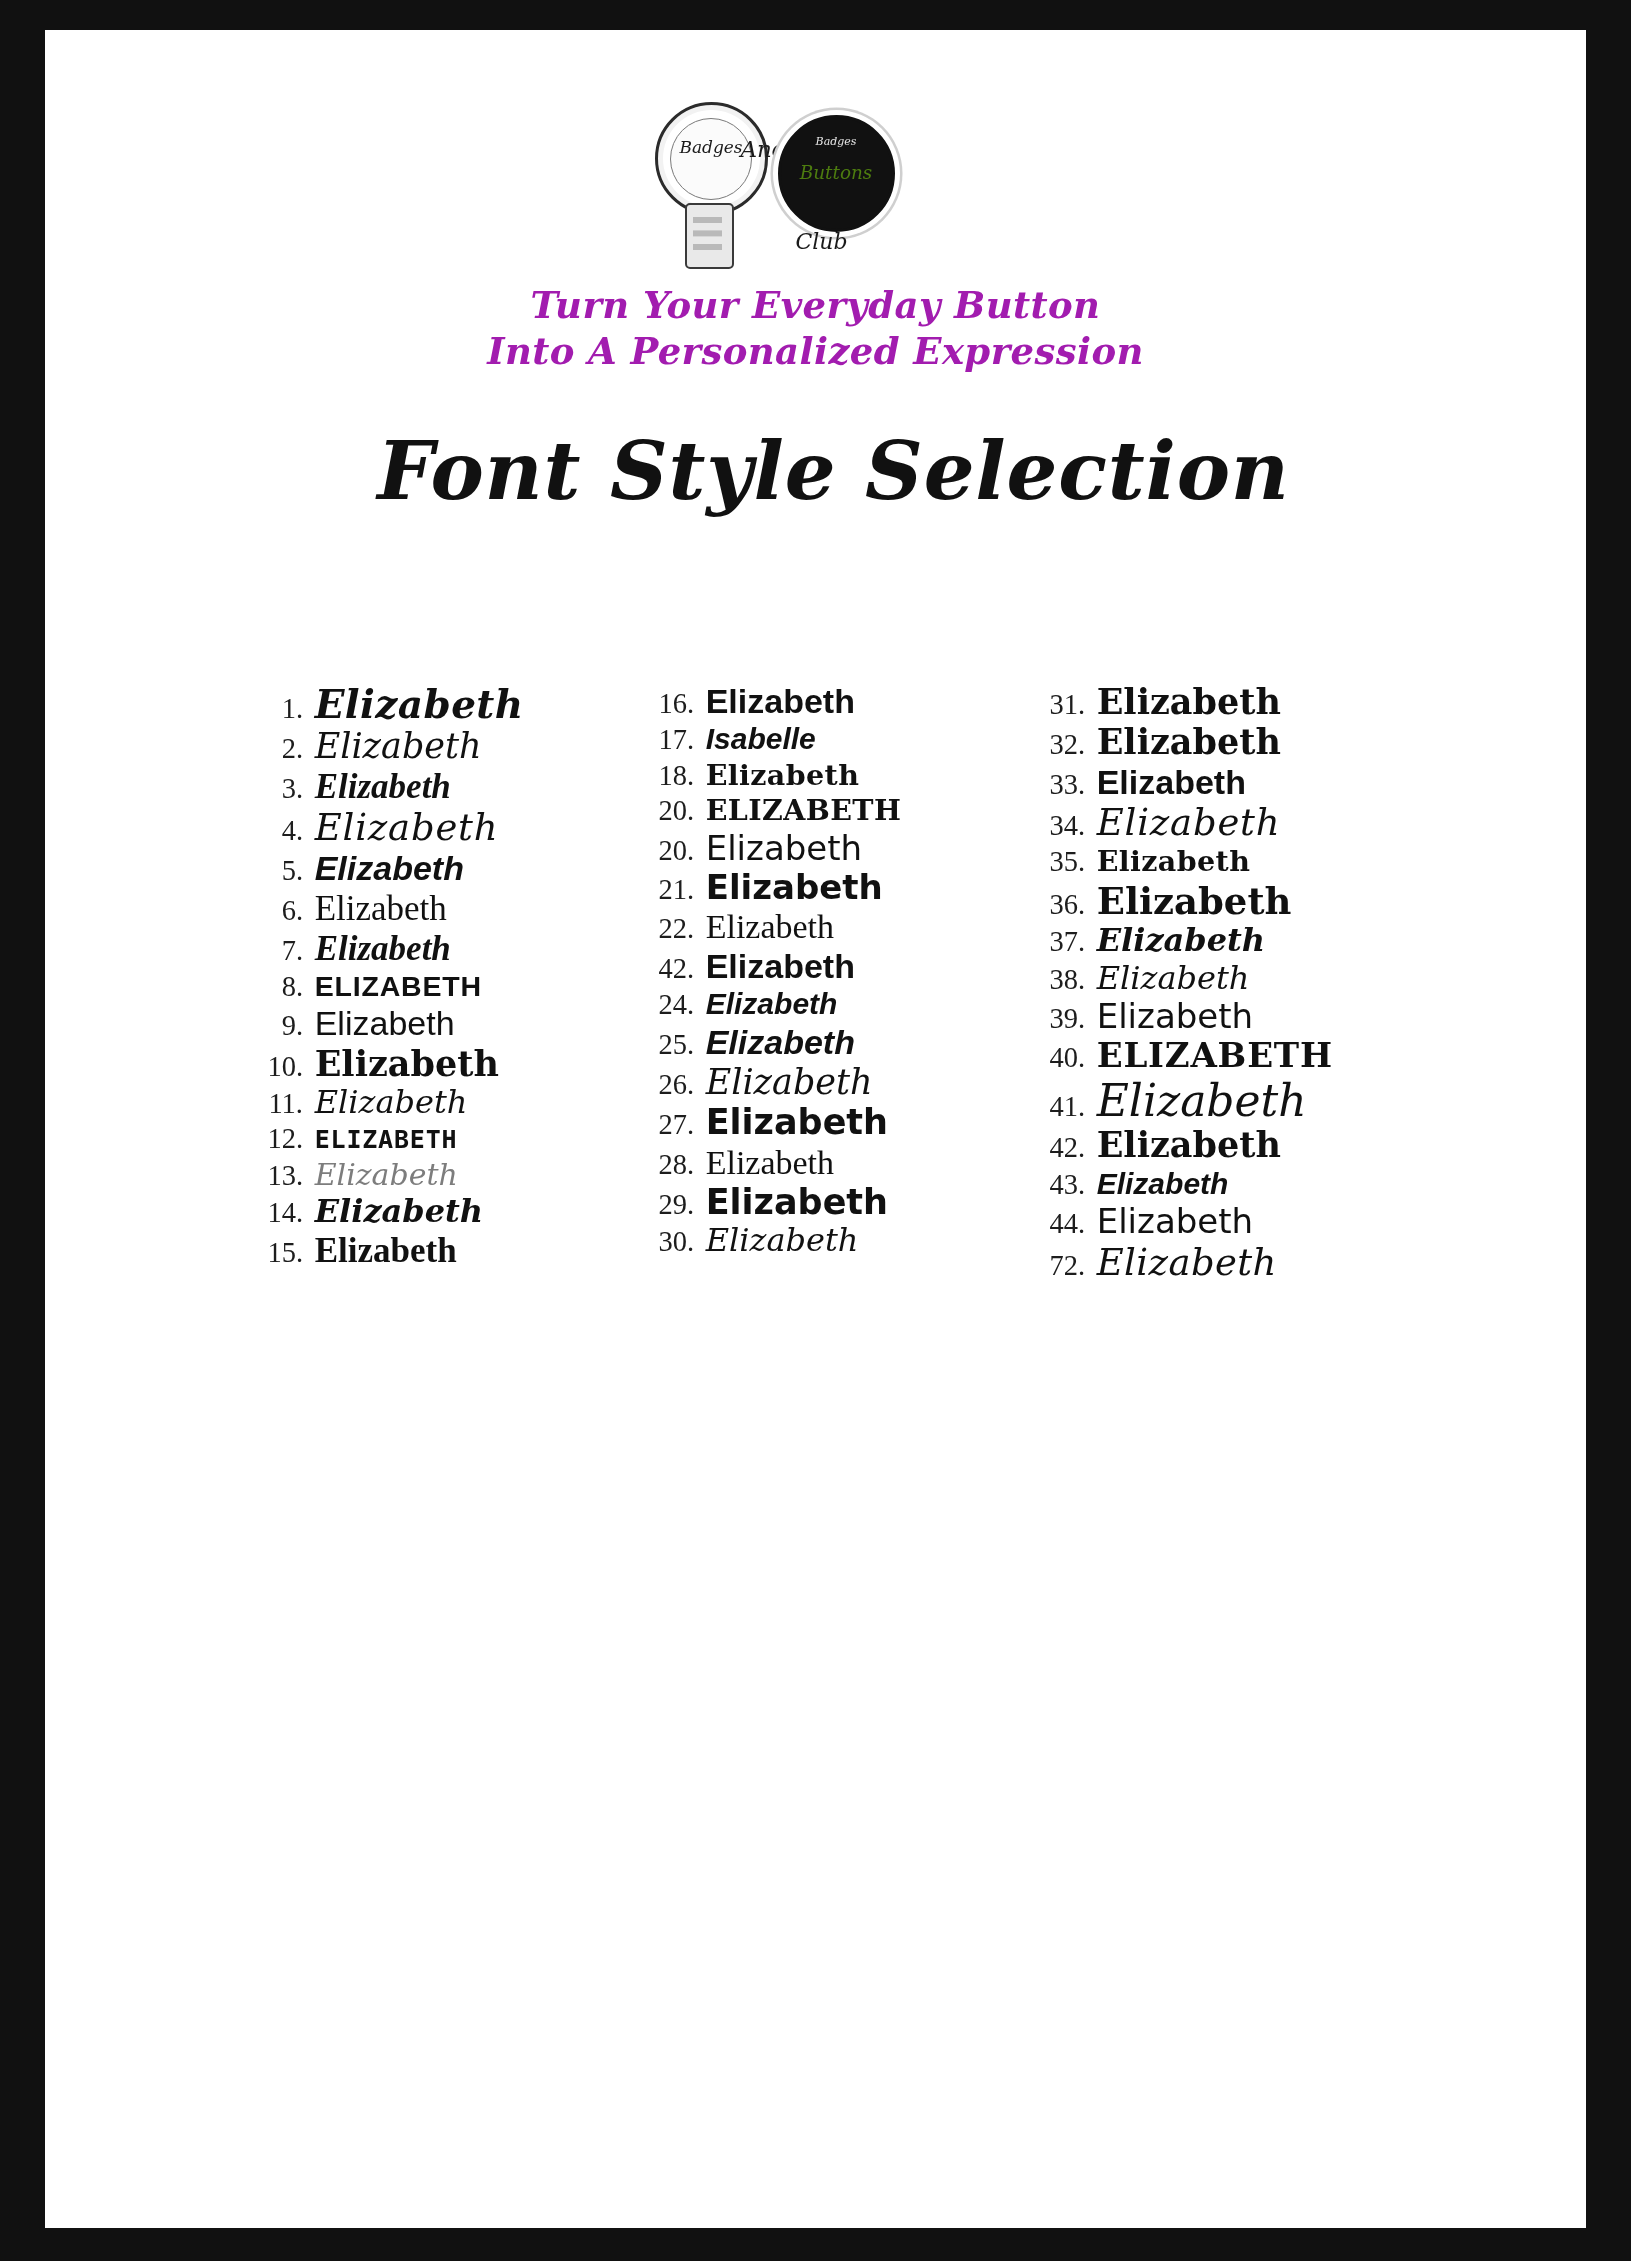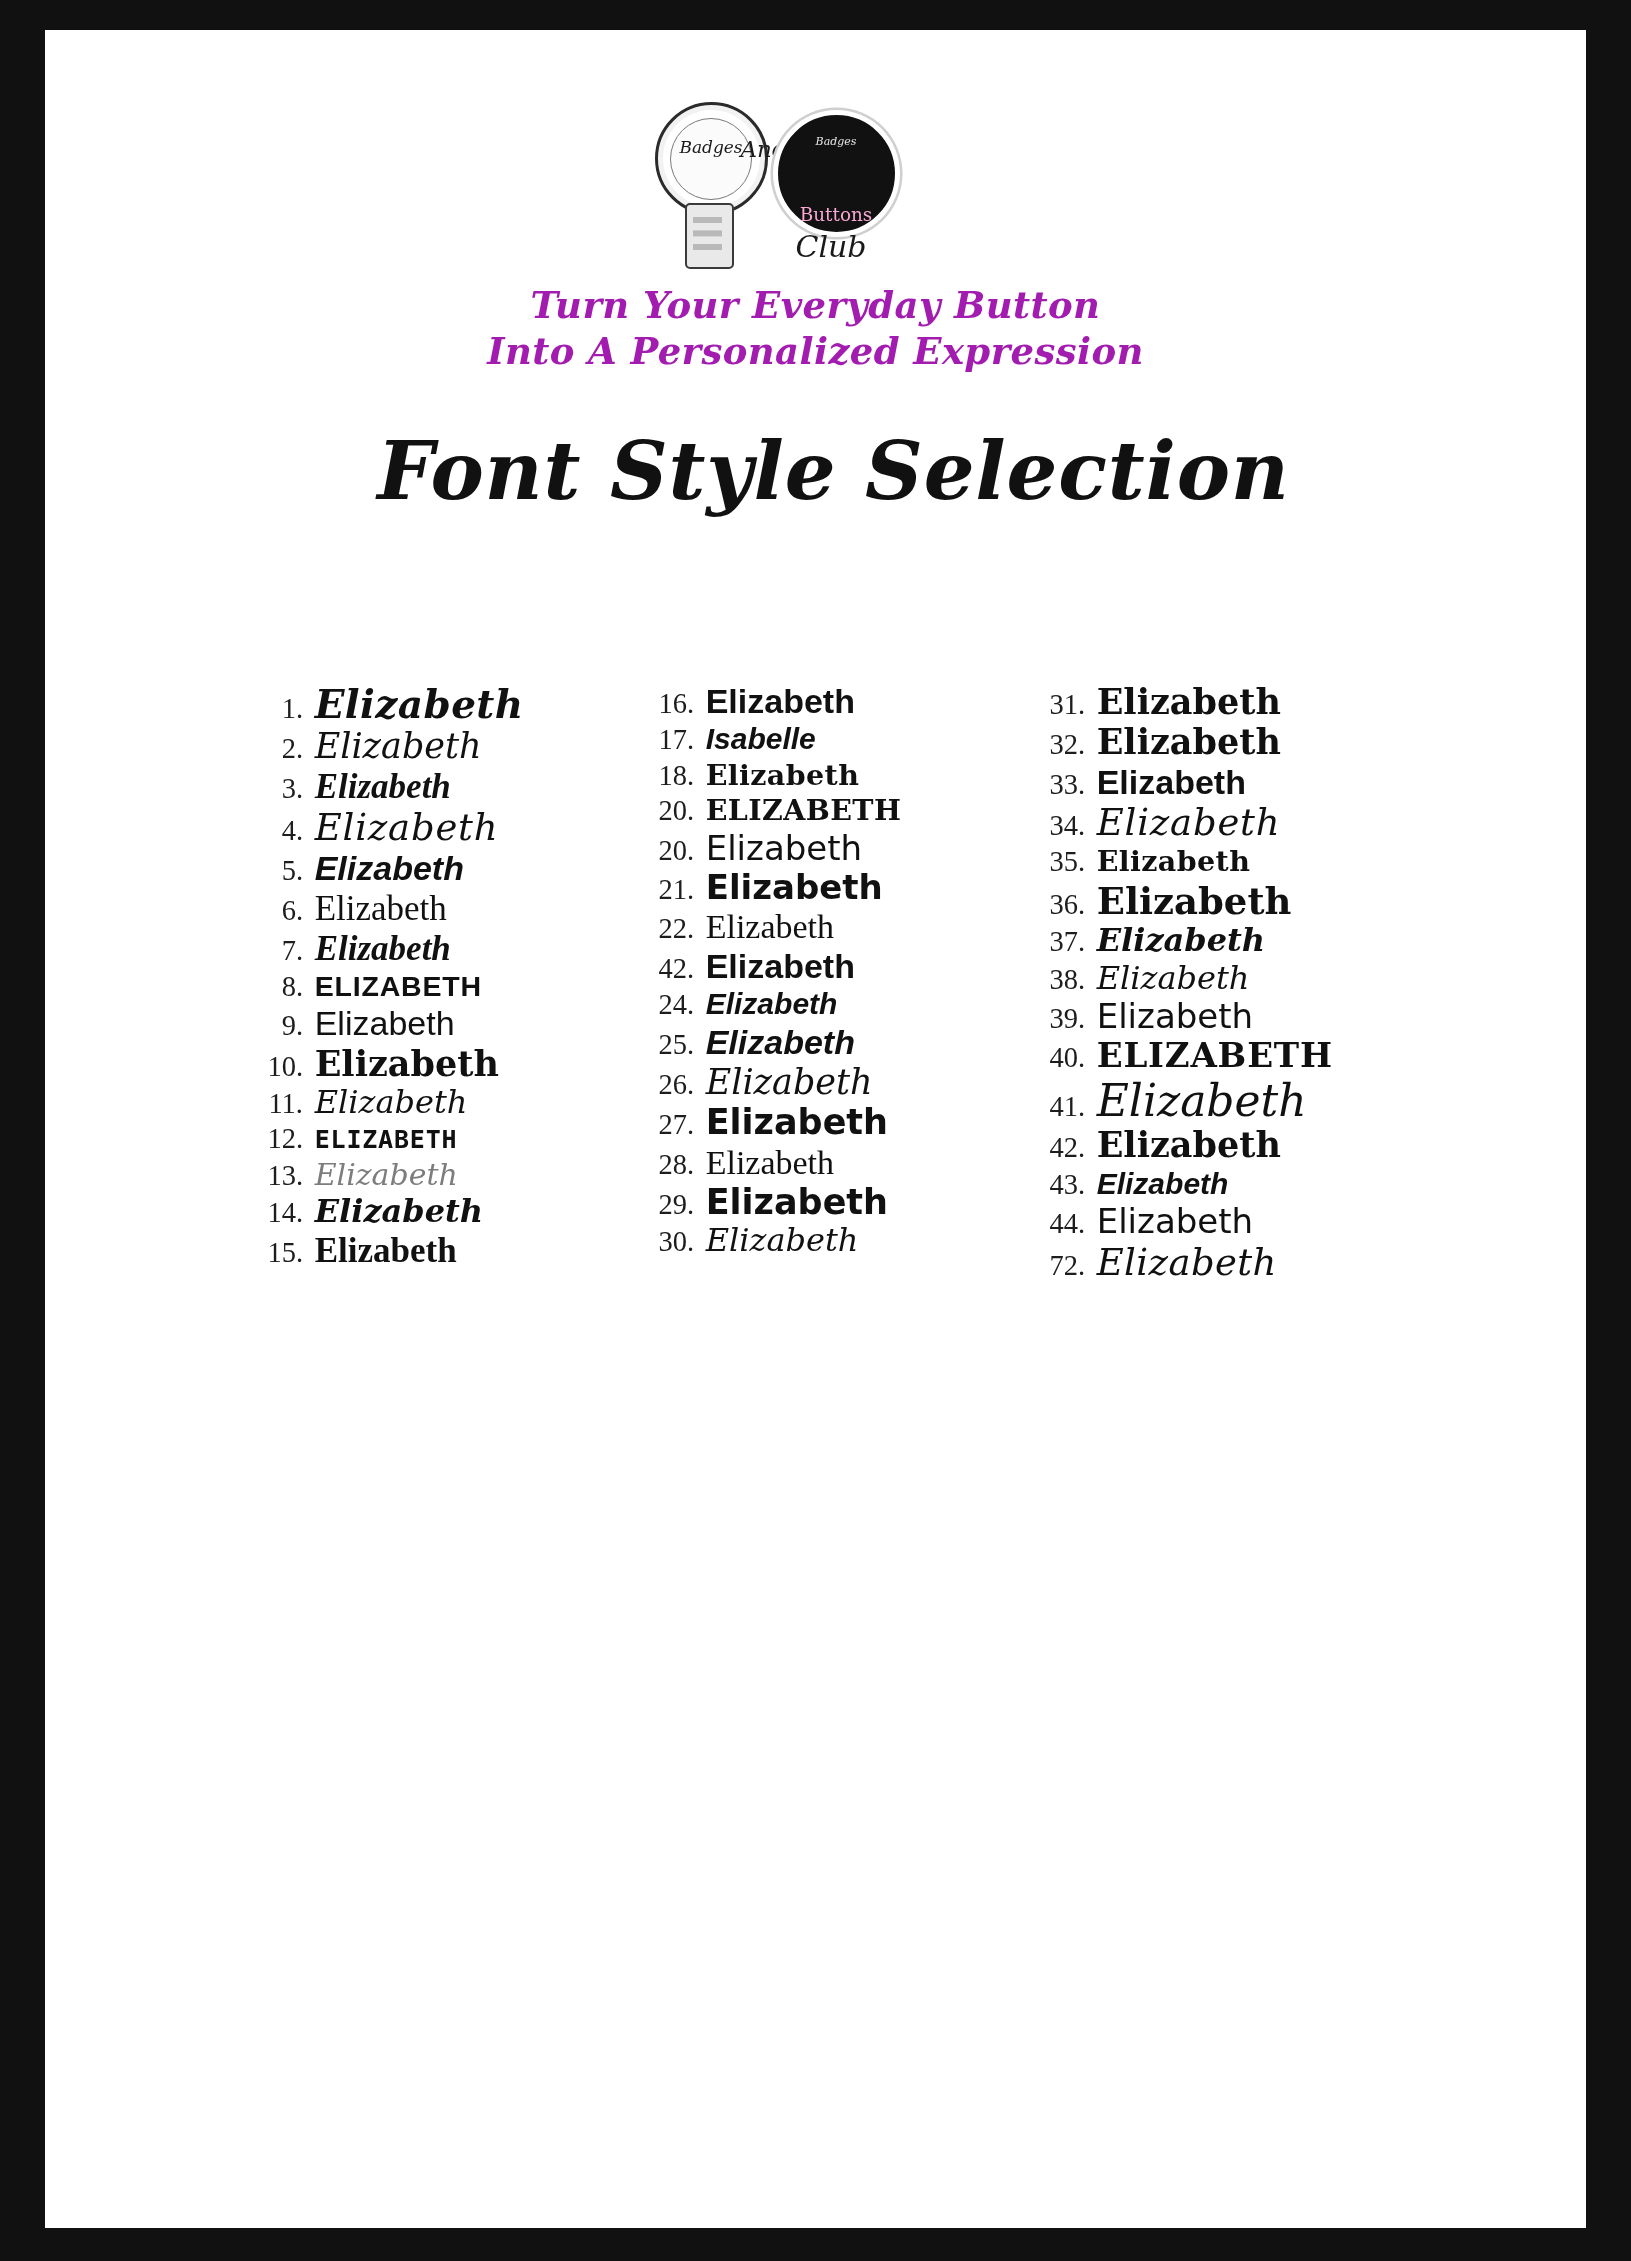--- a/index.html
+++ b/index.html
@@ -99,24 +99,24 @@
     background: #111111;
     border: 3.4px solid #111;
     box-shadow: 0 0 0 5px #ffffff, 0 0 0 7.5px #cfcfcf;
   }
   .badge-dark .bd-text {
     position: absolute;
     left: 0;
     top: 44px;
     width: 100%;
     text-align: center;
-    color: #f9a8d4;
-    font-family: "DejaVu Serif", serif;
+    color: #4d7c0f;
+    font-family: "DejaVu Serif", serif;
+    font-style: italic;
     font-size: 18.4px;
-    margin-top: 42px;
   }
   .badge-dark .bd-top {
     position: absolute;
     left: 0;
     top: 17px;
     width: 100%;
     text-align: center;
     color: #ffffff;
     font-family: "DejaVu Serif", serif;
     font-style: italic;
@@ -131,21 +131,21 @@
     font-style: italic;
     font-size: 23px;
     color: #1a1a1a;
   }
   .word-club {
     position: absolute;
     left: 156px;
     top: 132px;
     font-family: "DejaVu Serif", serif;
     font-style: italic;
-    font-size: 30px;
+    font-size: 22px;
     color: #1a1a1a;
   }
 
   
   .tagline {
     position: absolute;
     left: 0;
     top: 252px;
     width: 100%;
     text-align: center;

